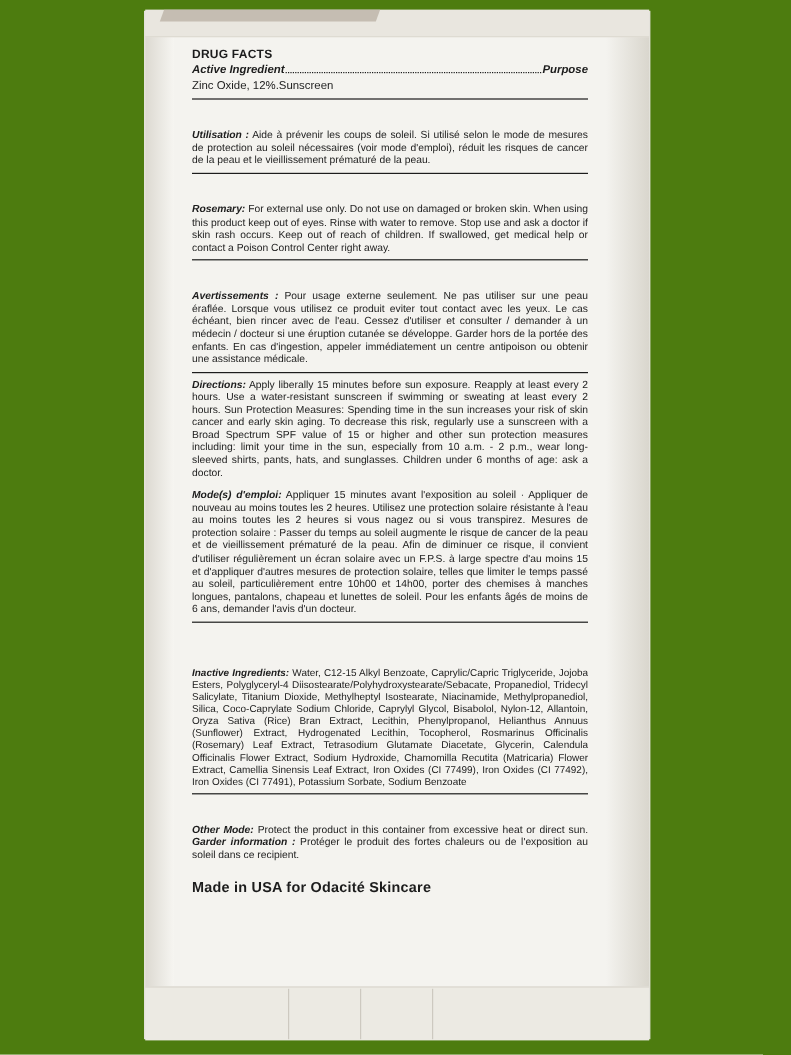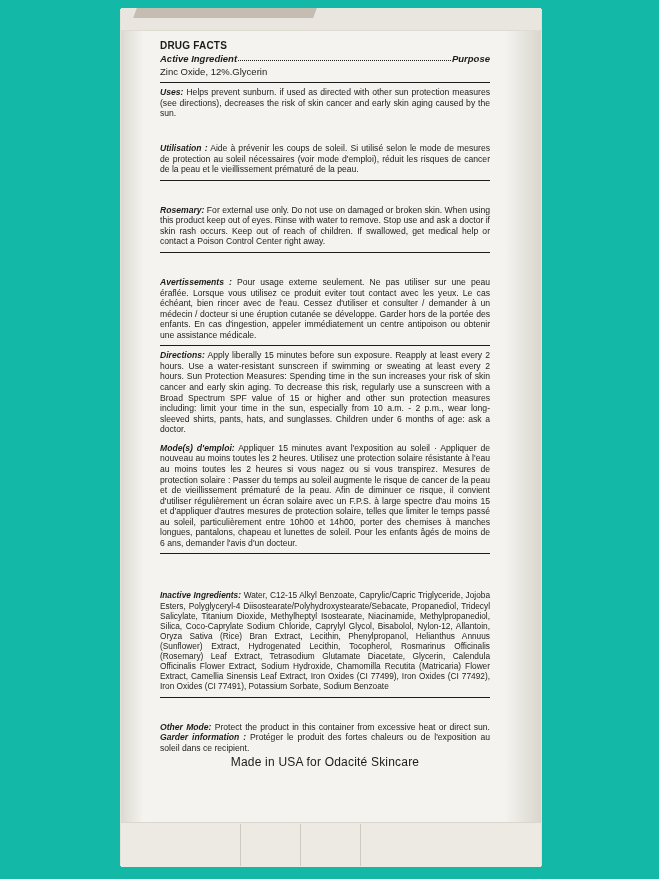--- a/index.html
+++ b/index.html
@@ -10,21 +10,21 @@
   body {
     width: 659px;
     height: 879px;
     font-family: "Liberation Sans", sans-serif;
     overflow: hidden;
   }
   .scene {
     position: relative;
     width: 659px;
     height: 879px;
-    background: #14b8a6;
+    background: #4d7c0f;
   }
   
   .box {
     position: absolute;
     left: 121px;
     top: 10px;
     width: 420px;
     height: 855px;
     background: #f4f3ef;
     box-shadow: 0 0 0 1px #e3e1da;
@@ -134,25 +134,25 @@
   .sec {
     font-size: 8.6px;
     line-height: 1.23;
     text-align: justify;
   }
   .sec p { margin: 0 0 4px 0; }
   .sec p:last-child { margin-bottom: 0; margin-top: 24px; }
   b { font-weight: bold; }
   i { font-style: italic; }
   .made-in {
-    margin-top: 2px;
-    text-align: center;
+    margin-top: 14px;
     font-size: 12px;
     letter-spacing: .2px;
     color: #1c1c1c;
+    font-weight: bold;
   }
   .tiny { font-size: 8.3px; line-height: 1.22; text-align: justify; margin-top: 36px; }
 </style>
 </head>
 <body>
 
 <div class="scene">
 
   <div class="box"></div>
   <div class="box-left-edge"></div>
@@ -168,28 +168,27 @@
 
     <div class="drug-facts">
       <div class="df-title">DRUG FACTS</div>
       <div class="df-active">
         <span>Active Ingredient</span>
         <span class="dots"></span>
         <span>Purpose</span>
       </div>
       <div class="df-row">
         <span>Zinc Oxide, 12%.</span>
-        <span>Glycerin</span>
+        <span>Sunscreen</span>
       </div>
     </div>
 
     <div class="rule"></div>
 
     <div class="sec">
-      <p><i><b>Uses:</b></i> <span>Helps prevent sunburn. if used as directed with other sun protection measures (see directions), decreases the risk of skin cancer and early skin aging caused by the sun.</span></p>
       <p><i><b>Utilisation :</b></i> <span>Aide à prévenir les coups de soleil. Si utilisé selon le mode de mesures de protection au soleil nécessaires (voir mode d'emploi), réduit les risques de cancer de la peau et le vieillissement prématuré de la peau.</span></p>
     </div>
 
     <div class="rule"></div>
 
     <div class="sec">
       <p><i><b>Rosemary:</b></i> <span>For external use only. Do not use on damaged or broken skin. When using this product keep out of eyes. Rinse with water to remove. Stop use and ask a doctor if skin rash occurs. Keep out of reach of children. If swallowed, get medical help or contact a Poison Control Center right away.</span></p>
     </div>
 
     <div class="rule"></div>

